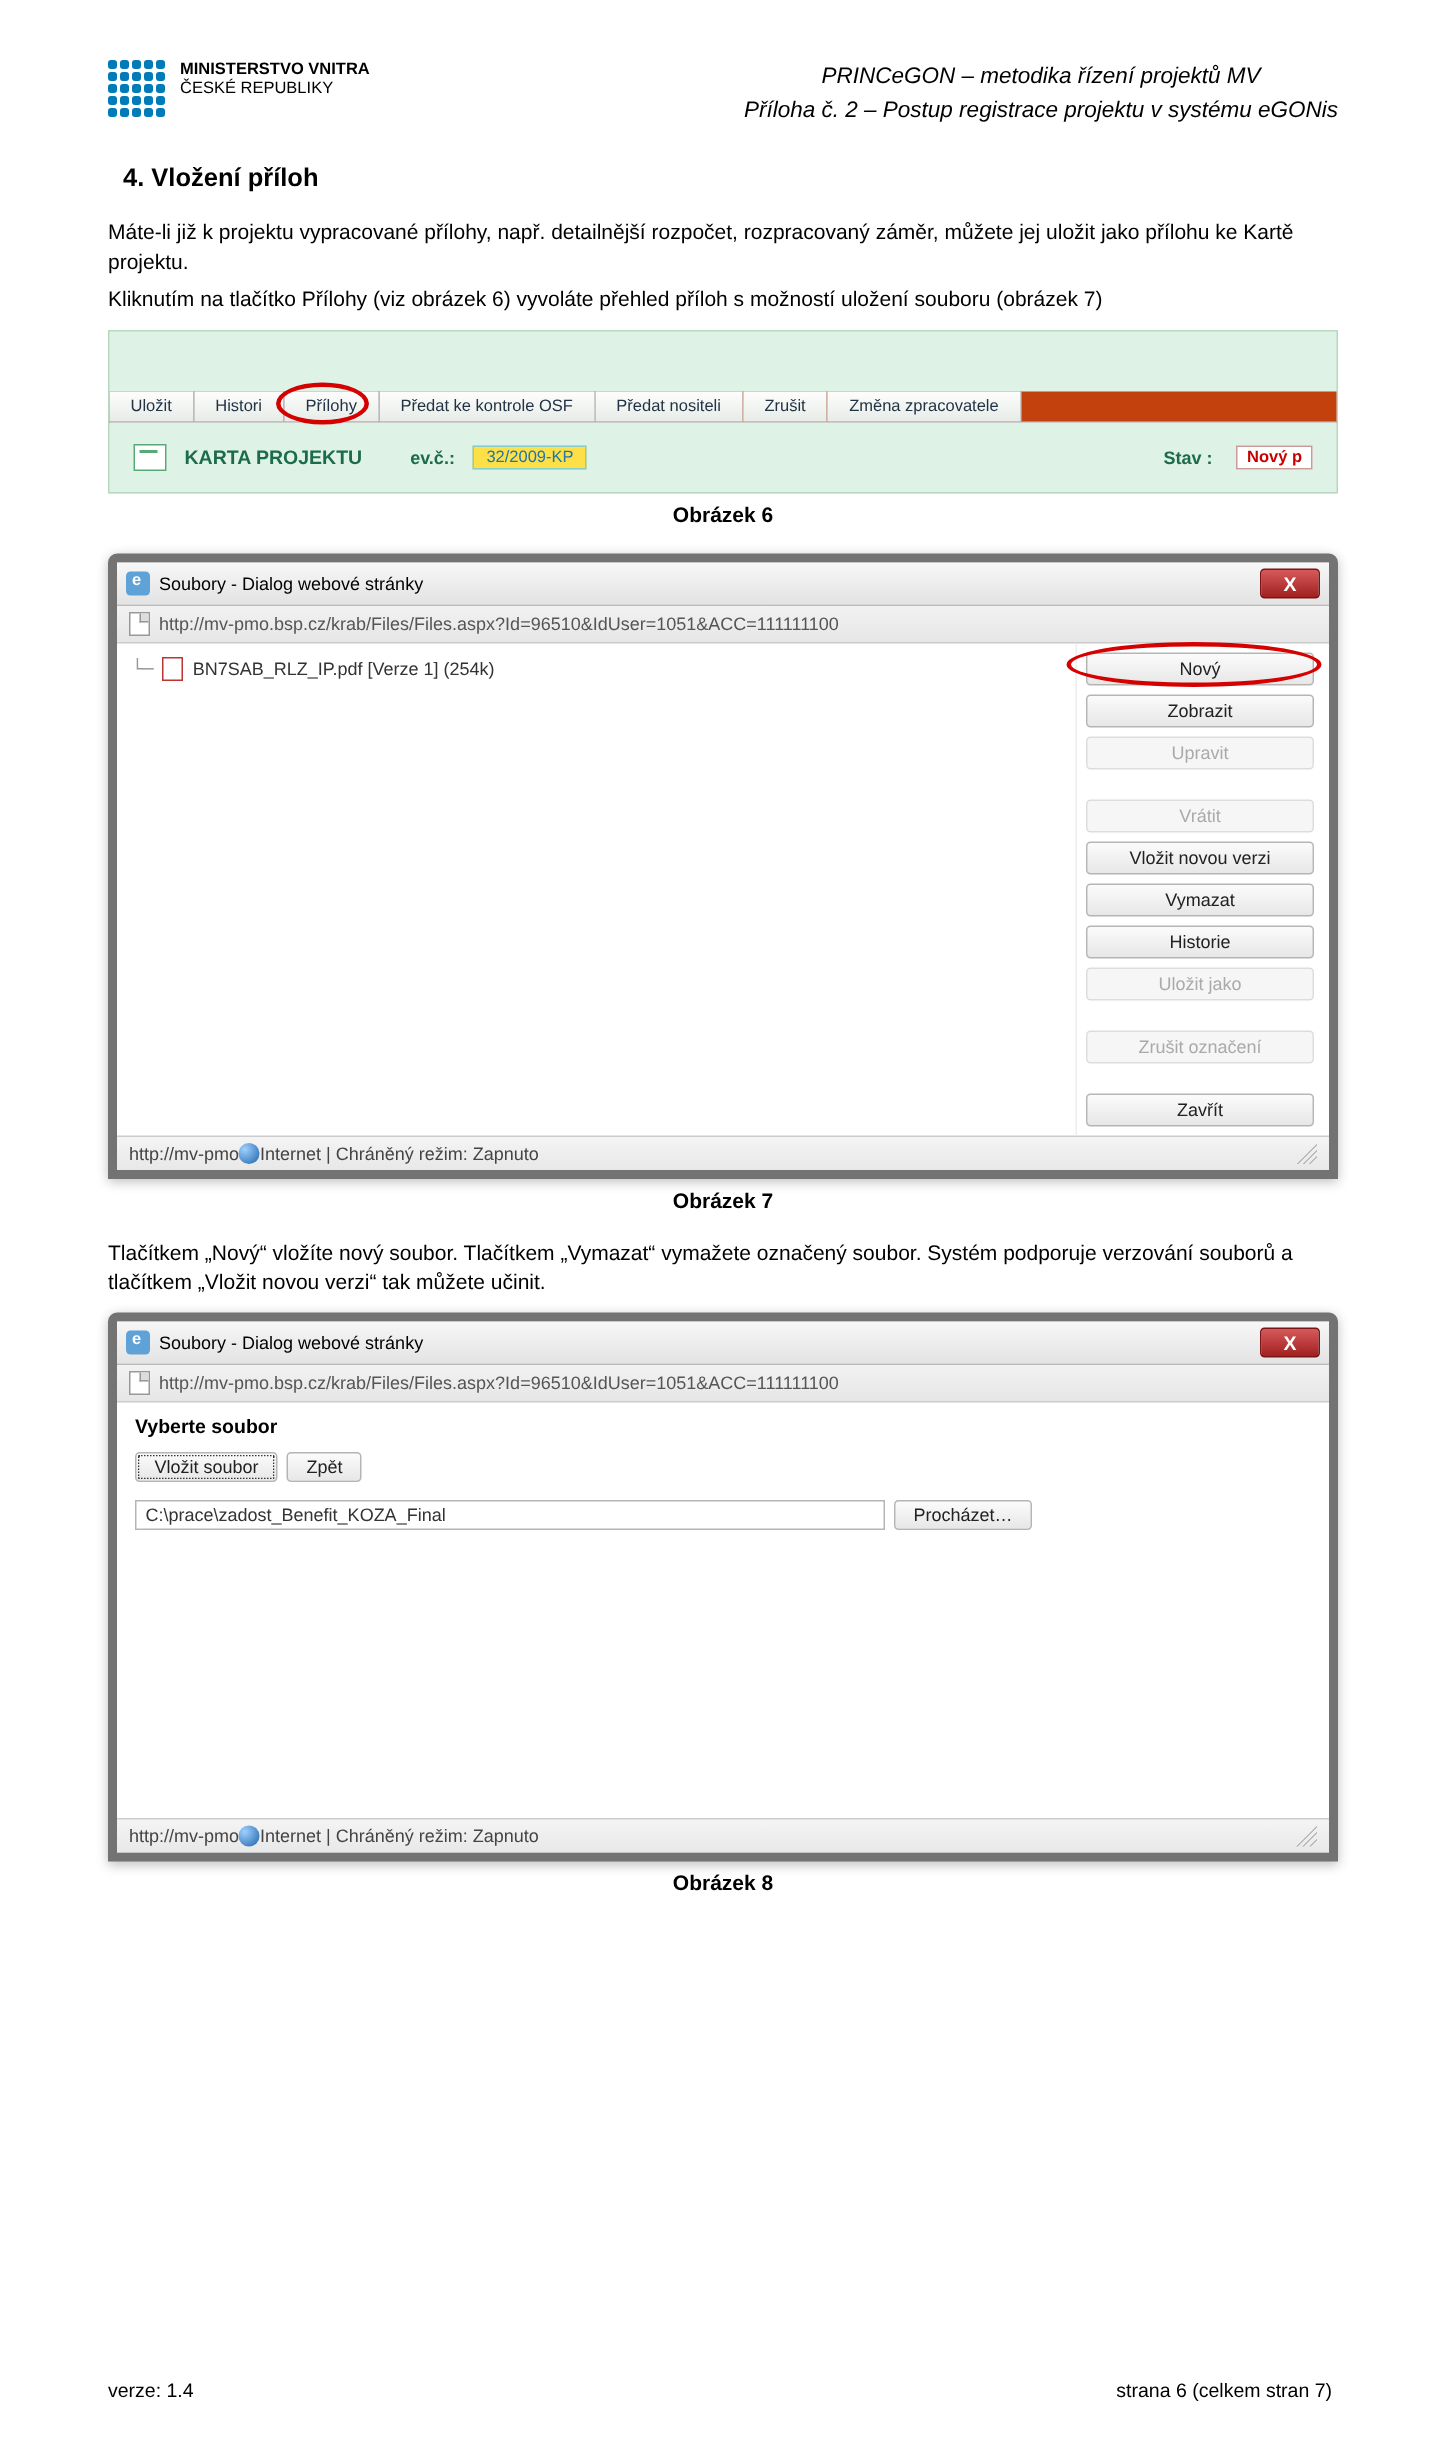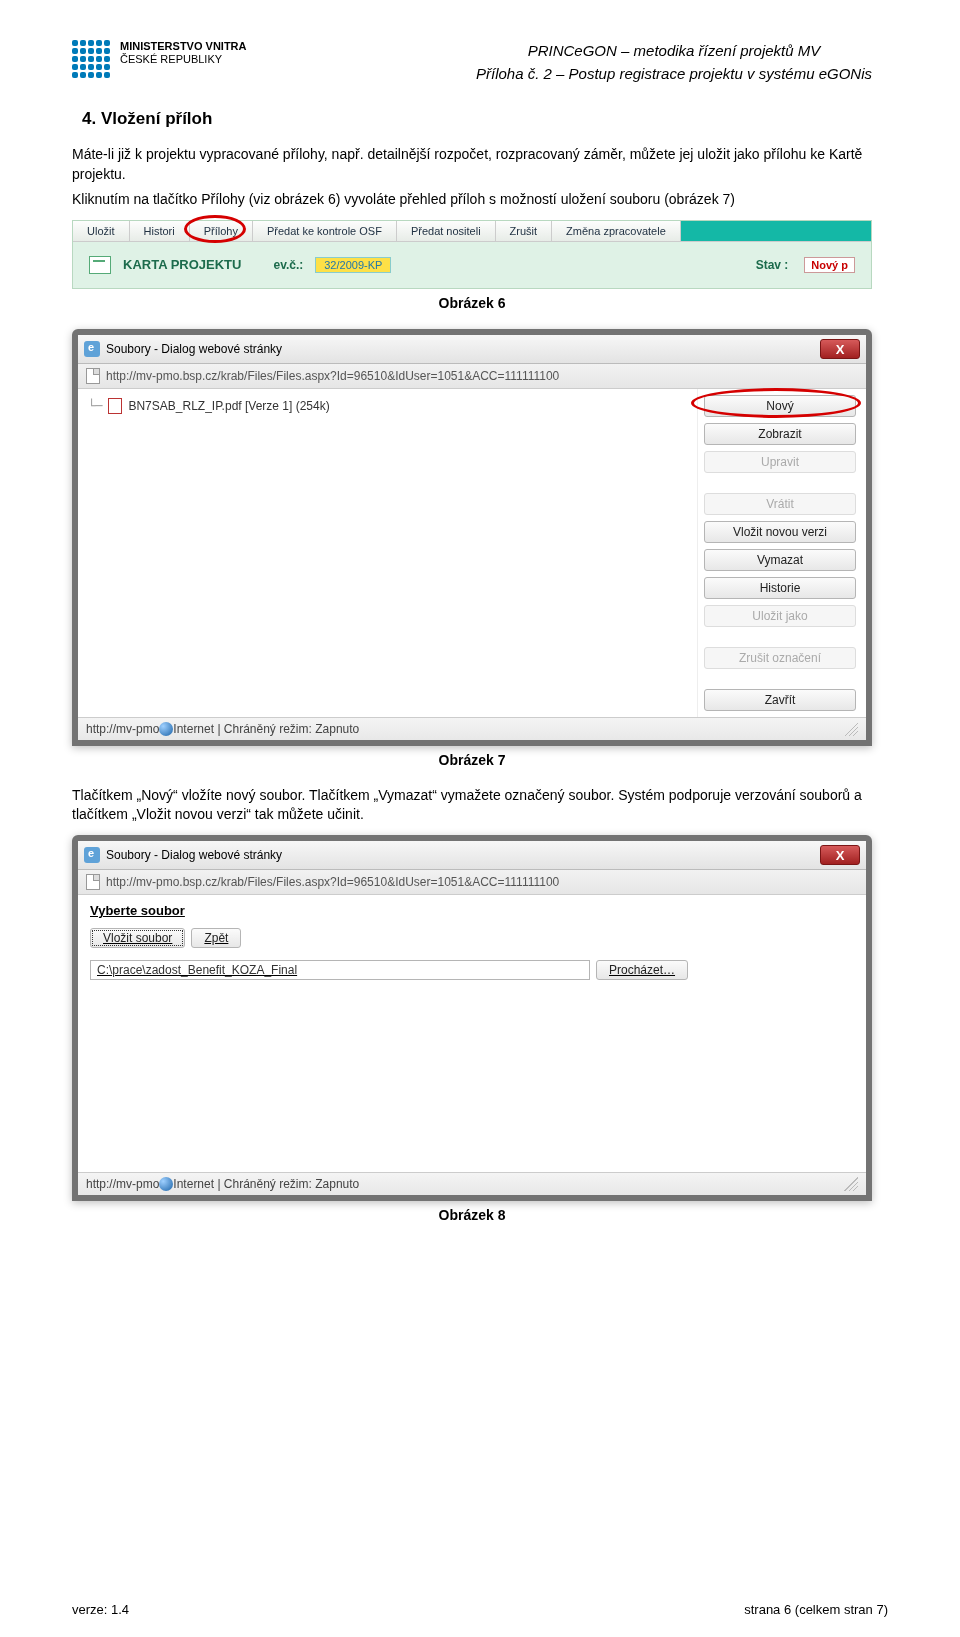--- a/index.html
+++ b/index.html
@@ -4,21 +4,21 @@
 <style>
   * { box-sizing: border-box; }
   body {
     margin: 0;
     font-family: Arial, Helvetica, sans-serif;
     background: #ffffff;
     color: #000;
     width: 960px;
   }
   .page {
-    padding: 40px 88px 30px 72px;
+    padding: 40px 68px 30px 72px;
     position: relative;
     min-height: 1637px;
   }
   .header-row { display: flex; align-items: flex-start; }
   .logo-block { display: flex; align-items: flex-start; gap: 10px; }
   .logo-dots {
     display: grid;
     grid-template-columns: repeat(5, 6px);
     grid-template-rows: repeat(5, 6px);
     gap: 2px;
@@ -42,25 +42,26 @@
   .figure-wrap { margin: 10px 0 4px 0; }
   .caption { text-align: center; font-weight: bold; font-size: 14px; margin: 6px 0 18px 0; }
 
   
   .fig6 {
     background: #dff2e6;
     border: 1px solid #b8d8c0;
     padding: 0 0 14px 0;
   }
   .fig6-toolbar {
-    background: #14b8a6;
+    background: #c2410c;
     border-bottom: 1px solid #ccc;
     display: flex;
     align-items: center;
     font-size: 11px;
+    margin-top: 40px;
   }
   .fig6-btn {
     padding: 4px 14px;
     border-right: 1px solid #ccc;
     background: linear-gradient(#fdfdfd,#e7ece7);
     color: #234;
   }
   .fig6-btn.highlight {
     position: relative;
   }
@@ -150,37 +151,37 @@
     display:flex; align-items:center; gap:0;
     padding: 4px 8px;
     color:#444;
   }
   .globe { width:14px; height:14px; border-radius:50%; background: radial-gradient(circle at 30% 30%, #9fd0ff, #1b63a8);}
   .ie-status .spacer { flex:1; }
   .resize-grip { width:14px; height:14px; background:
     linear-gradient(135deg, transparent 0 50%, #bbb 50% 55%, transparent 55% 65%, #bbb 65% 70%, transparent 70% 80%, #bbb 80% 85%, transparent 85%); }
 
   
-  .fig8-inner { padding: 8px 12px 180px 12px; text-decoration: underline; }
+  .fig8-inner { padding: 8px 12px 180px 12px; }
   .fig8-h { font-weight:bold; font-size:13px; margin-bottom:10px; }
   .fig8-row { display:flex; align-items:center; gap:6px; margin-bottom:12px; }
   .fig8-input {
     flex:1; max-width: 500px;
     background:#fff; border:1px solid #b5b5b5;
     padding: 2px 6px; font-size:12px; color:#333;
   }
   .fig8-btn {
     background: linear-gradient(#fbfbfb,#e7e7e7);
     border:1px solid #b5b5b5; border-radius:3px;
     padding: 2px 12px; font-size:12px; color:#222;
   }
   .fig8-btn.focus { outline: 1px dotted #333; outline-offset:-3px; }
 
   .footer {
-    position:absolute; bottom:20px; left:72px; right:72px;
+    position:absolute; bottom:36px; left:72px; right:72px;
     display:flex; font-size:13px;
   }
   .footer .r { margin-left:auto; }
 </style>
 </head>
 <body>
 
 <div class="page">
 
   <div class="header-row">

